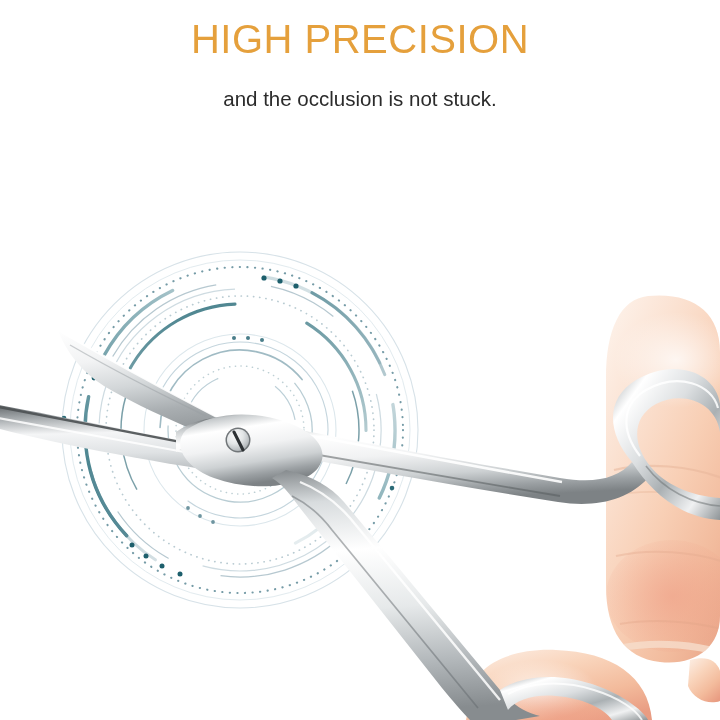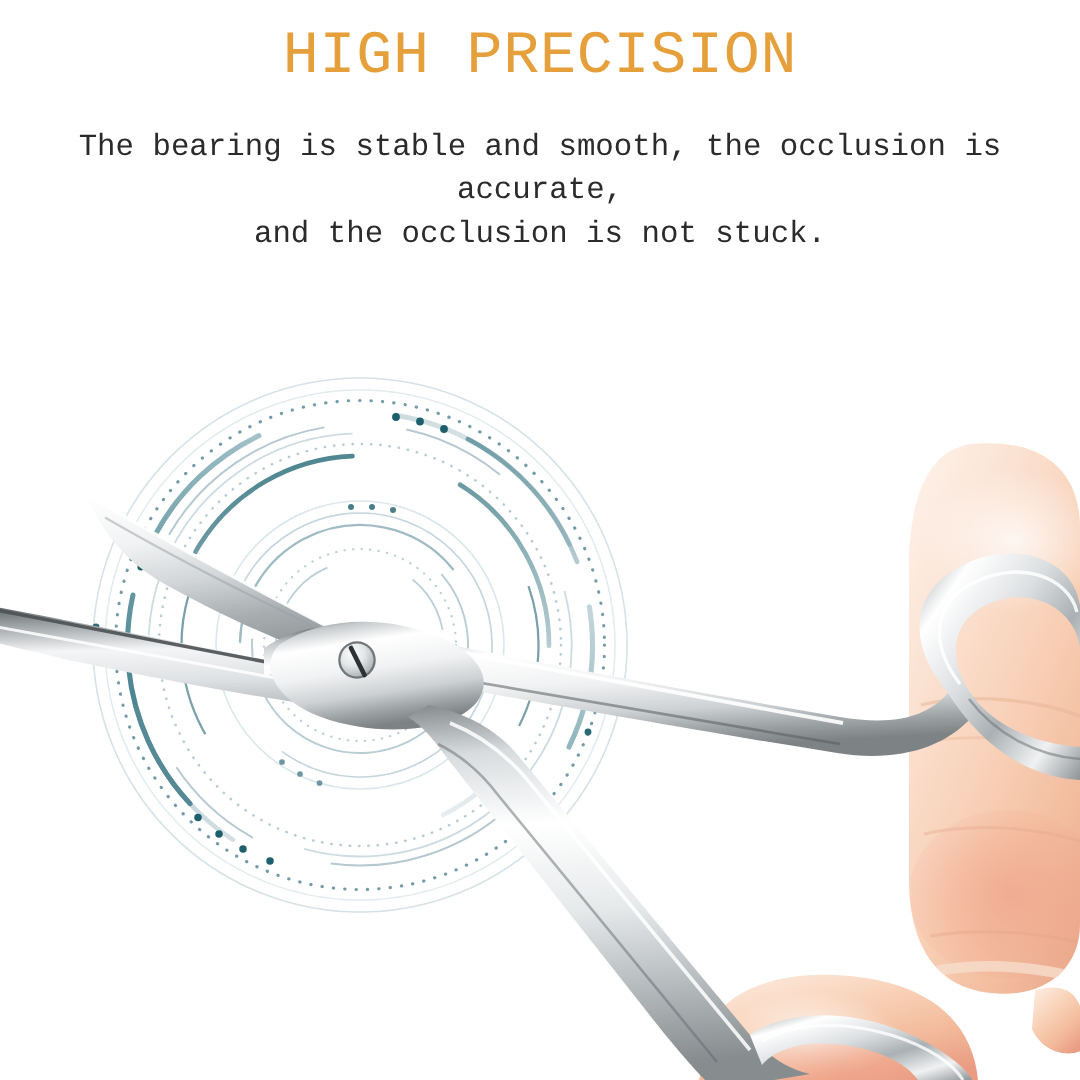--- a/index.html
+++ b/index.html
@@ -7,21 +7,21 @@
     margin: 0;
     padding: 0;
     background: #ffffff;
   }
   #stage {
     position: relative;
     width: 720px;
     height: 720px;
     background: #ffffff;
     overflow: hidden;
-    font-family: Liberation Mono, monospace;
+    font-family: Liberation Sans, sans-serif;
     -webkit-font-smoothing: antialiased;
   }
 
   
   #headline {
     position: absolute;
     left: 0;
     top: 16px;
     width: 720px;
     text-align: center;
@@ -67,21 +67,20 @@
   }
 </style>
 </head>
 <body>
 
 <div id="stage">
 
   <div id="headline">HIGH PRECISION</div>
 
   <div id="subhead">
-    <span class="line">The bearing is stable and smooth, the occlusion is accurate,</span>
     <span class="line">and the occlusion is not stuck.</span>
   </div>
 
   <svg id="hud" viewBox="0 0 376 376">
     <defs>
       <linearGradient id="arcFadeA" x1="0" y1="0" x2="1" y2="1">
         <stop offset="0%" stop-color="#0f5a68" stop-opacity="0.95"></stop>
         <stop offset="60%" stop-color="#3f7f8c" stop-opacity="0.55"></stop>
         <stop offset="100%" stop-color="#9fb8c2" stop-opacity="0.18"></stop>
       </linearGradient>

